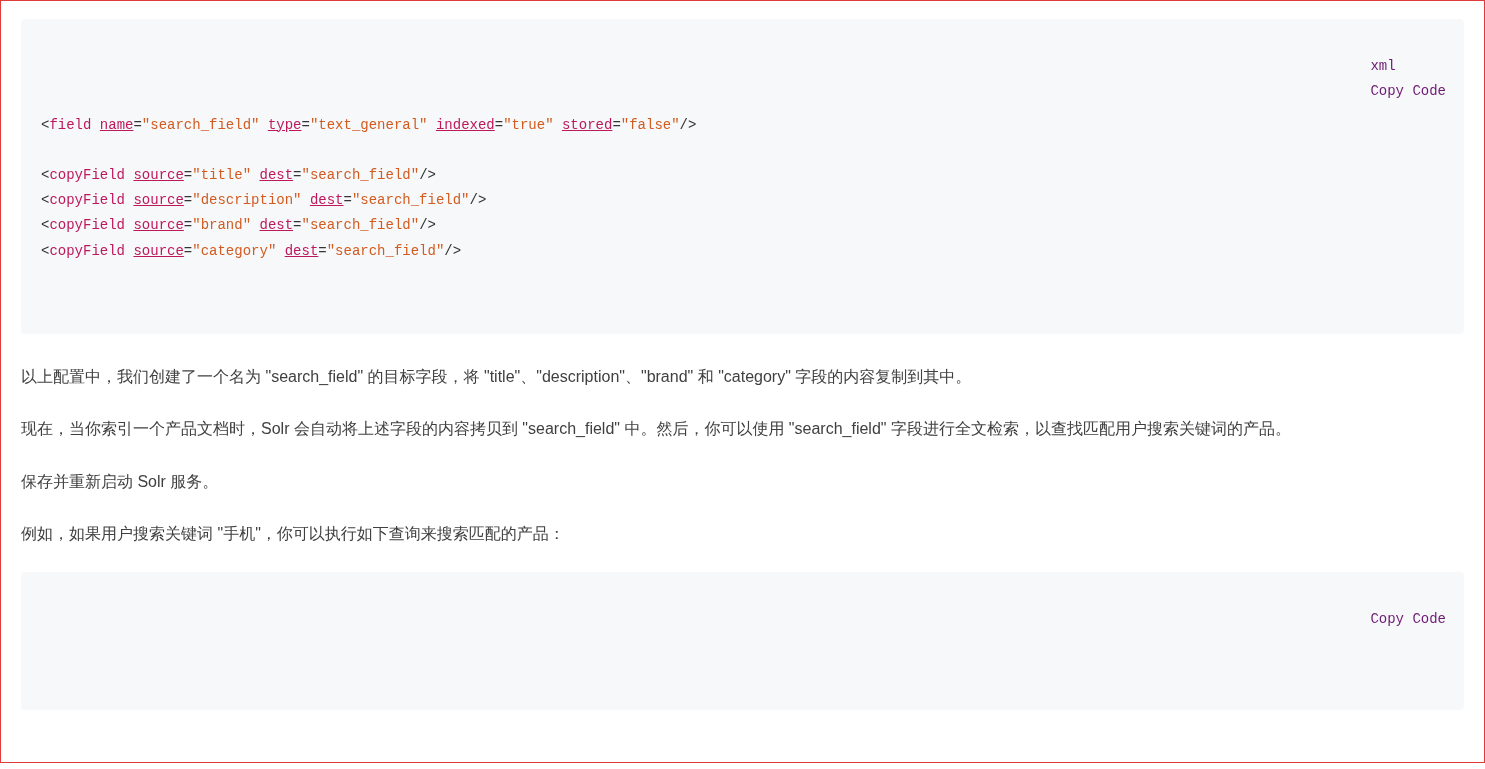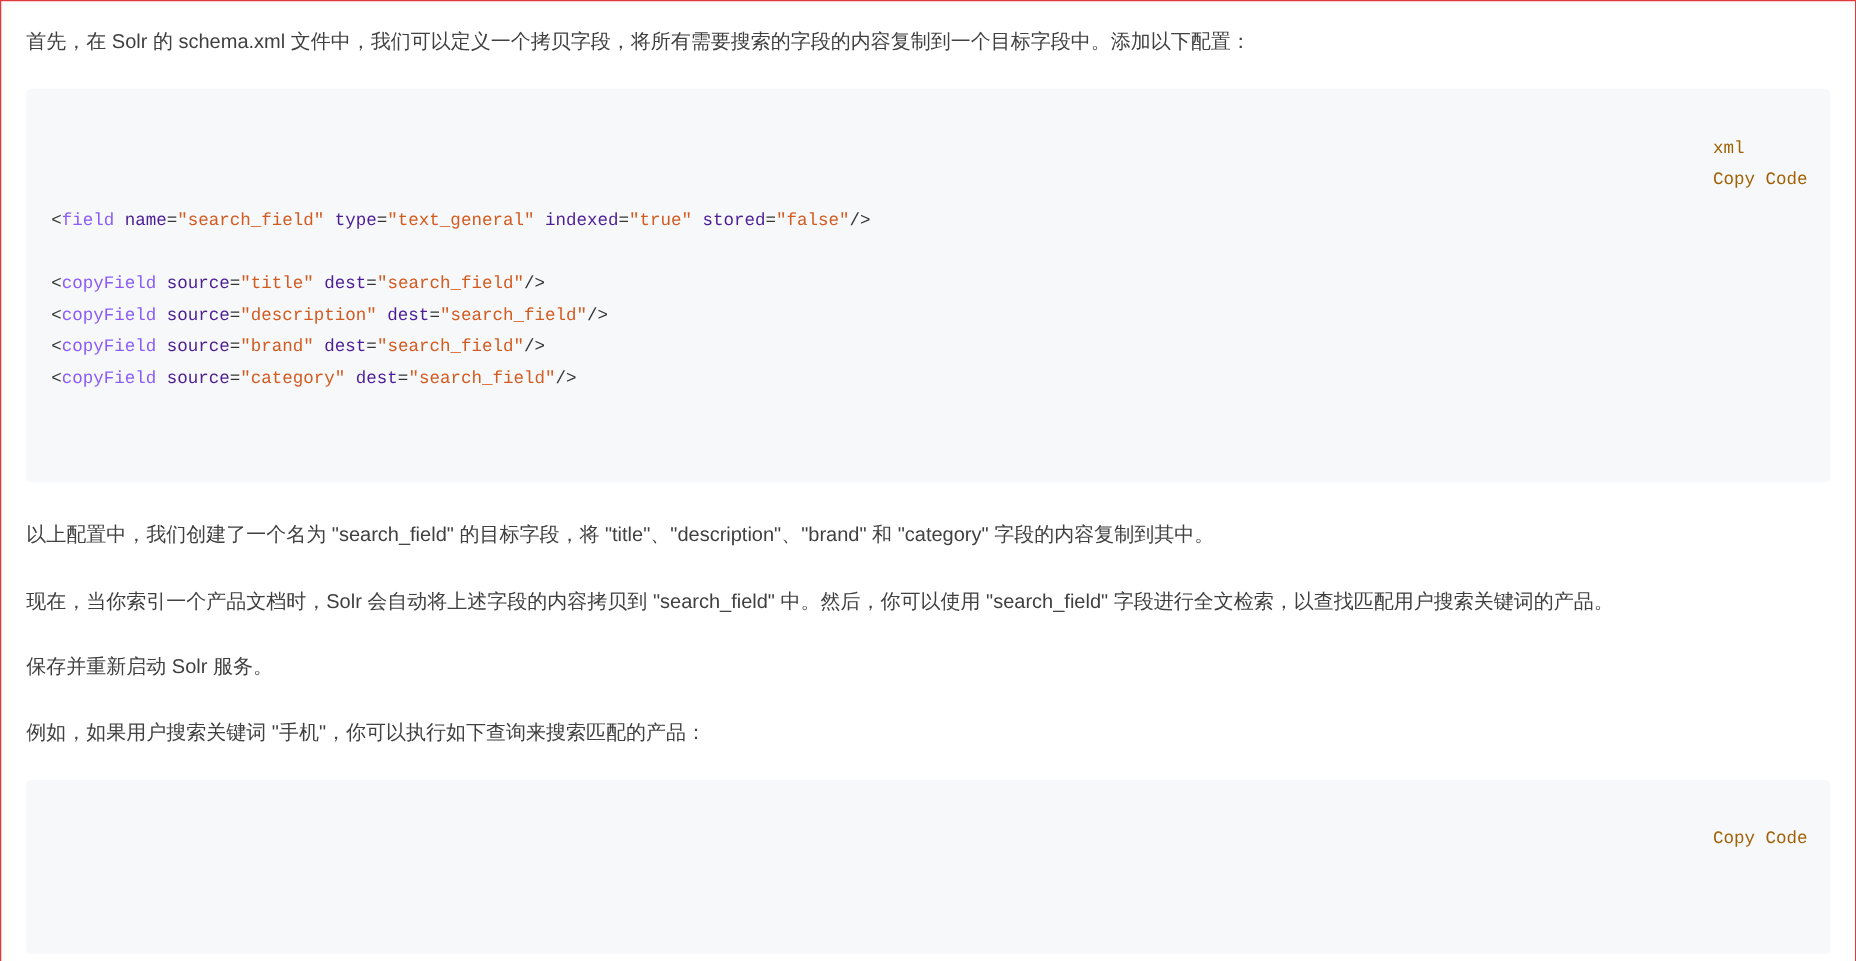--- a/index.html
+++ b/index.html
@@ -29,36 +29,35 @@
     color:#333;
     position:relative;
     white-space:pre;
     overflow-x:auto;
   }
   .code-toolbar{
     position:absolute;
     top:10px;
     right:18px;
     font-size:14px;
-    color:#a16207;
+    color:#701a75;
     font-family:Consolas,"Courier New",monospace;
   }
   .code-toolbar span{margin-left:10px;cursor:pointer;}
   .tag-bracket{color:#333;}
-  .tag-name{color:#8b5cf6;}
-  .attr-name{color:#4c1d95;}
+  .tag-name{color:#be185d;}
+  .attr-name{color:#be185d;text-decoration:underline;}
   .attr-value{color:#d35b20;}
   .eq{color:#333;}
 </style>
 </head>
 <body>
 
 <div class="frame">
 
-  <p>首先，在 Solr 的 schema.xml 文件中，我们可以定义一个拷贝字段，将所有需要搜索的字段的内容复制到一个目标字段中。添加以下配置：</p>
 
   <div class="codeblock">
     <div class="code-toolbar">
       <span>xml</span>
       <span>Copy Code</span>
     </div>
     <div id="code1-body"><span class="tag-bracket">&lt;</span><span class="tag-name">field</span> <span class="attr-name">name</span><span class="eq">=</span><span class="attr-value">"search_field"</span> <span class="attr-name">type</span><span class="eq">=</span><span class="attr-value">"text_general"</span> <span class="attr-name">indexed</span><span class="eq">=</span><span class="attr-value">"true"</span> <span class="attr-name">stored</span><span class="eq">=</span><span class="attr-value">"false"</span><span class="tag-bracket">/&gt;</span>
 
 <span class="tag-bracket">&lt;</span><span class="tag-name">copyField</span> <span class="attr-name">source</span><span class="eq">=</span><span class="attr-value">"title"</span> <span class="attr-name">dest</span><span class="eq">=</span><span class="attr-value">"search_field"</span><span class="tag-bracket">/&gt;</span>
 <span class="tag-bracket">&lt;</span><span class="tag-name">copyField</span> <span class="attr-name">source</span><span class="eq">=</span><span class="attr-value">"description"</span> <span class="attr-name">dest</span><span class="eq">=</span><span class="attr-value">"search_field"</span><span class="tag-bracket">/&gt;</span>

